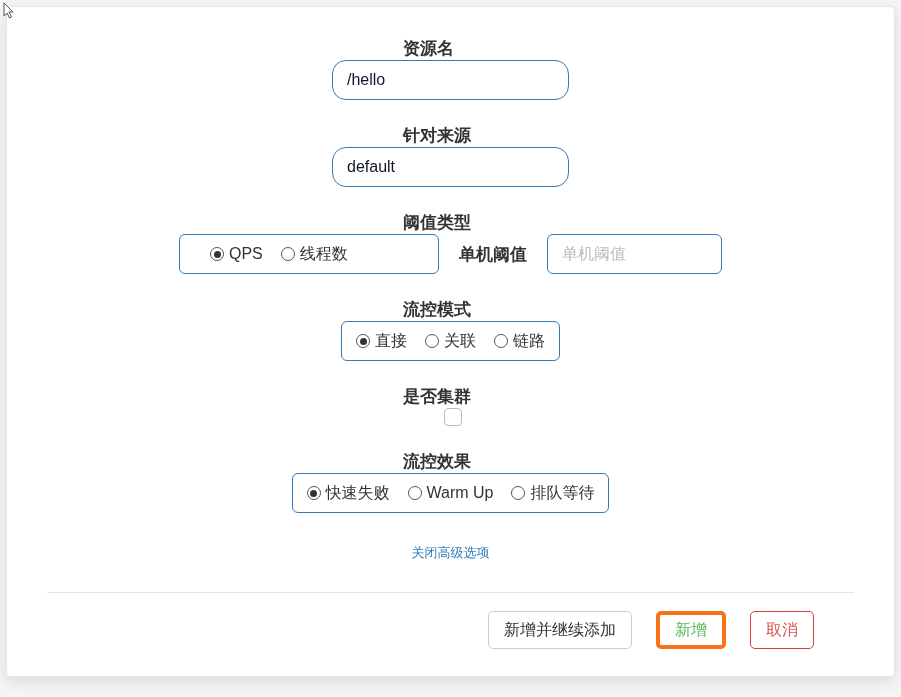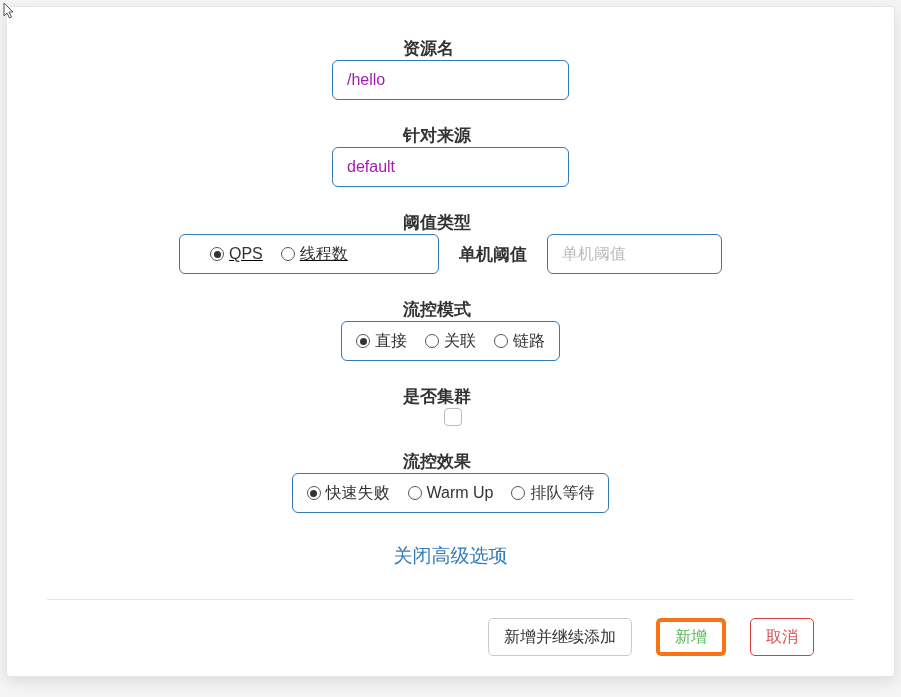--- a/index.html
+++ b/index.html
@@ -63,24 +63,24 @@
     .form-control-wrap {
       flex: 1;
       display: flex;
       align-items: center;
       gap: 20px;
     }
     .text-input {
       flex: 1;
       height: 40px;
       border: 1.5px solid #337ab7;
-      border-radius: 6px;
+      border-radius: 14px;
       padding: 0 14px;
       font-size: 16px;
-      color: #a21caf;
+      color: #0f172a;
       outline: none;
     }
     .text-input::placeholder {
       color: #bbb;
     }
     .radio-box {
       flex: 1;
       height: 40px;
       border: 1.5px solid #337ab7;
       border-radius: 6px;
@@ -88,21 +88,20 @@
       align-items: center;
       justify-content: center;
       gap: 18px;
       padding: 0 14px;
     }
     .radio-box.small {
       flex: 0 0 auto;
       width: 260px;
       justify-content: flex-start;
       padding-left: 30px;
-      text-decoration: underline;
     }
     .radio-item {
       display: flex;
       align-items: center;
       gap: 5px;
       font-size: 16px;
       color: #333;
       cursor: pointer;
     }
     .radio-circle {
@@ -148,21 +147,21 @@
       border-radius: 4px;
       cursor: pointer;
       margin-left: 4px;
     }
     .advanced-link {
       text-align: center;
       margin: 30px 0 20px 0;
     }
     .advanced-link a {
       color: #337ab7;
-      font-size: 19px;
+      font-size: 13px;
       text-decoration: none;
       cursor: pointer;
     }
     .modal-footer {
       border-top: 1px solid #e5e5e5;
       padding: 18px 40px 20px 40px;
       display: flex;
       justify-content: flex-end;
       gap: 24px;
       margin: 0 40px;

